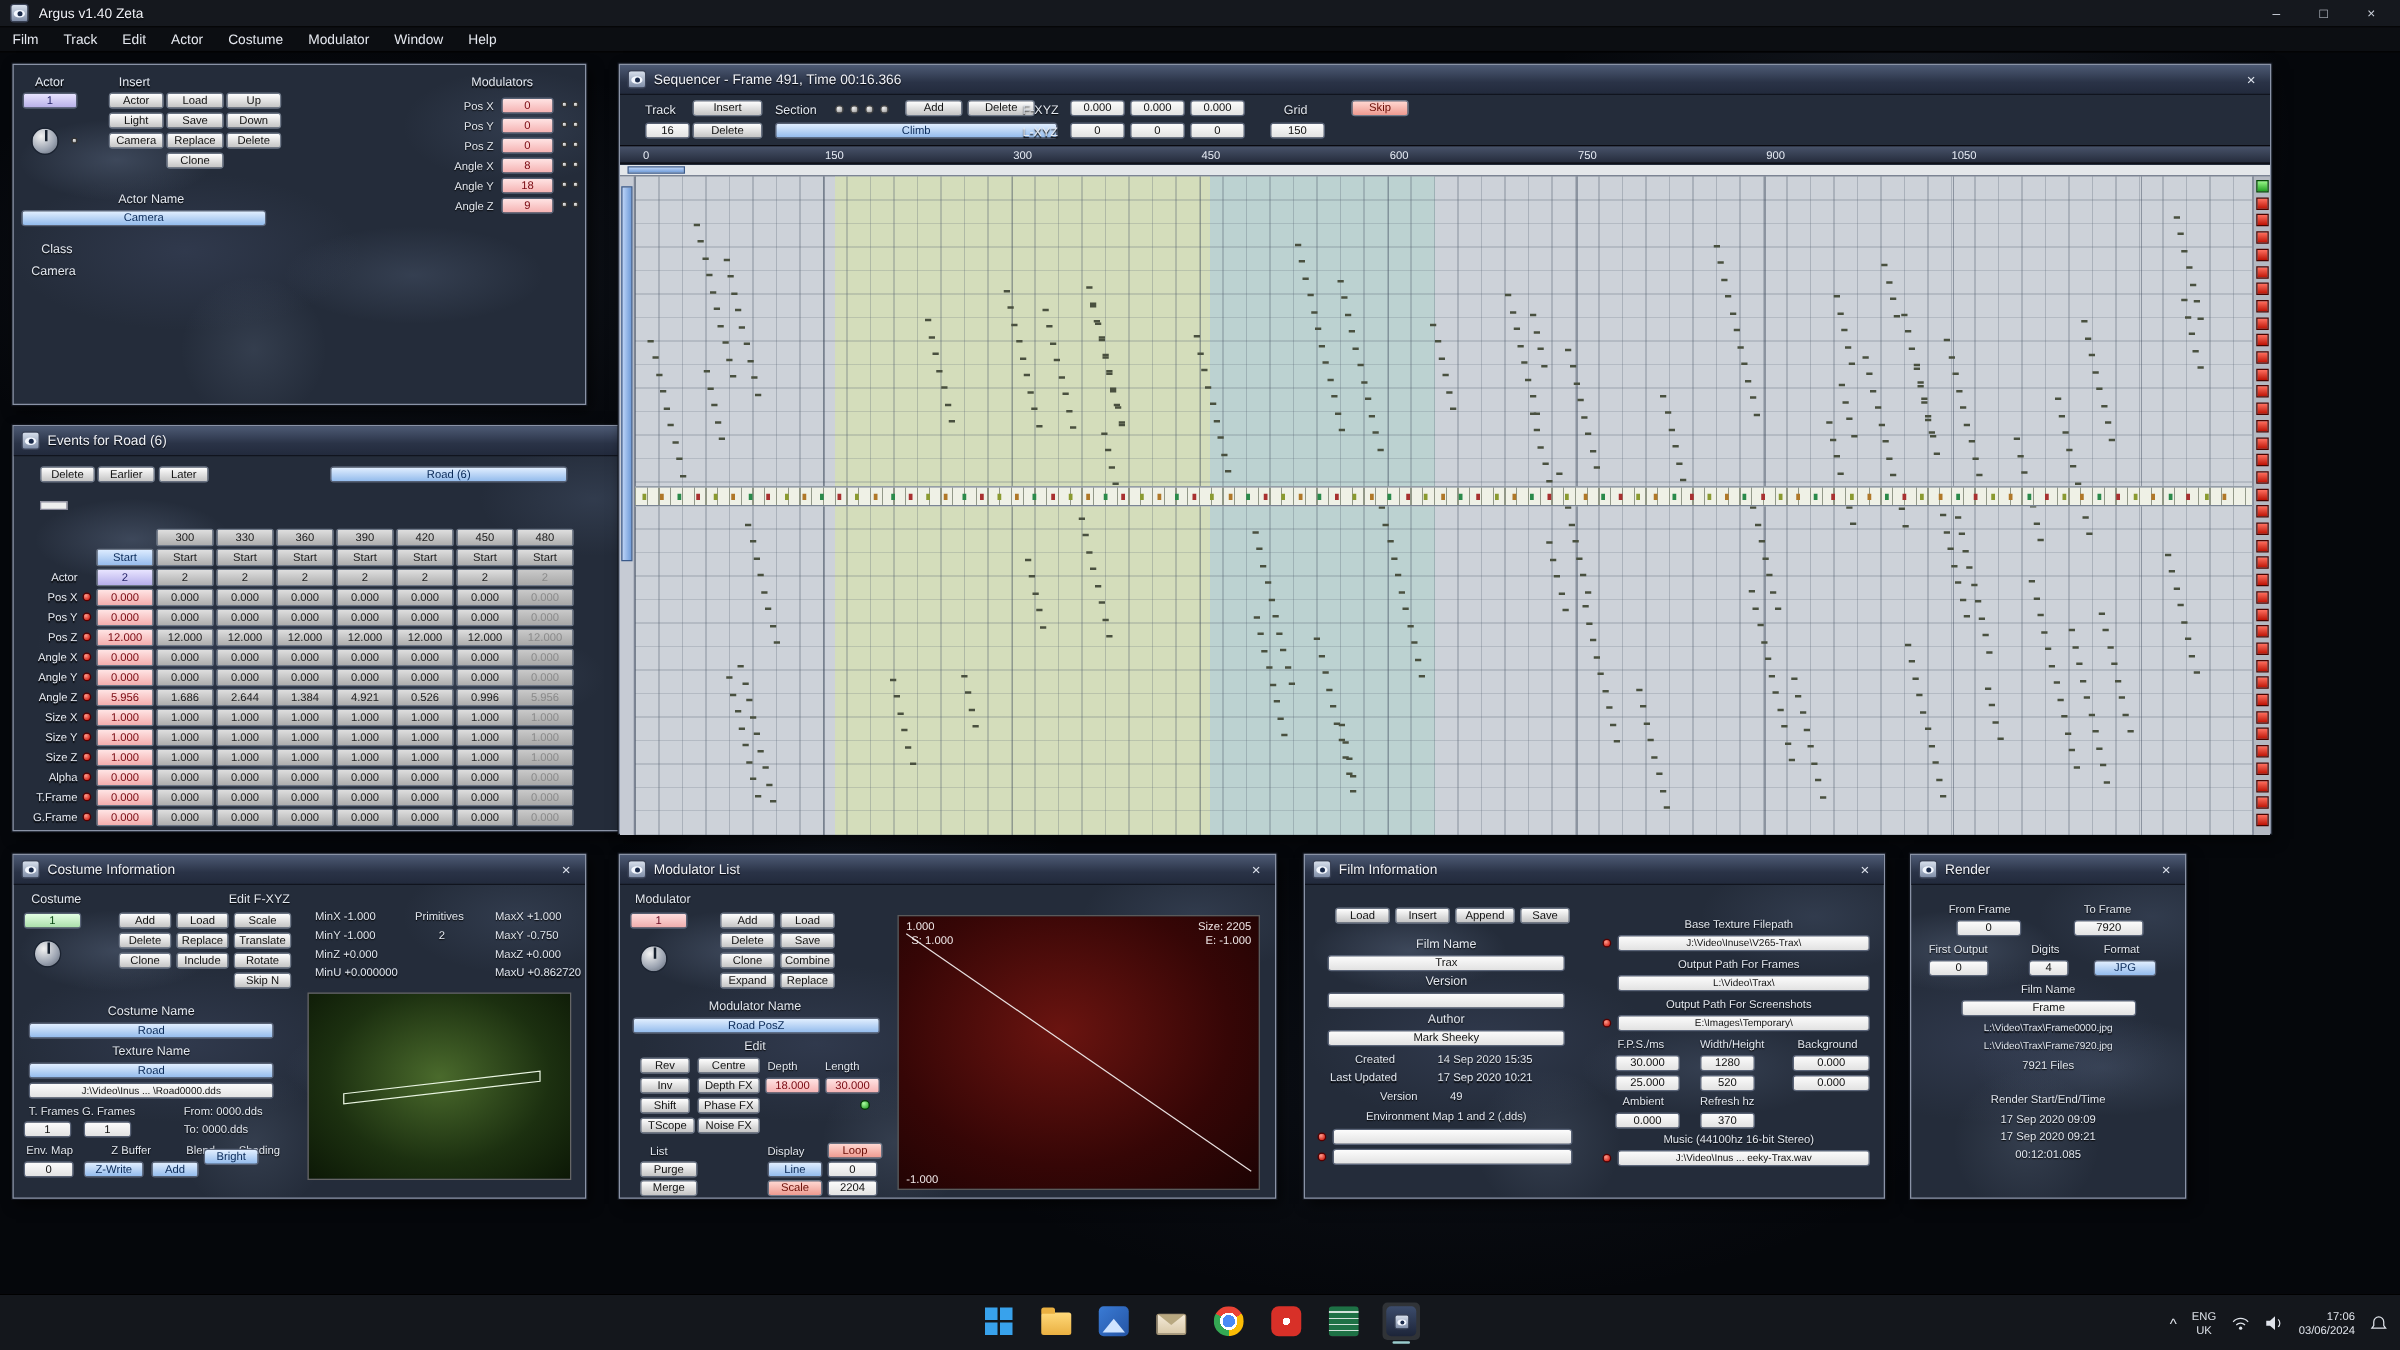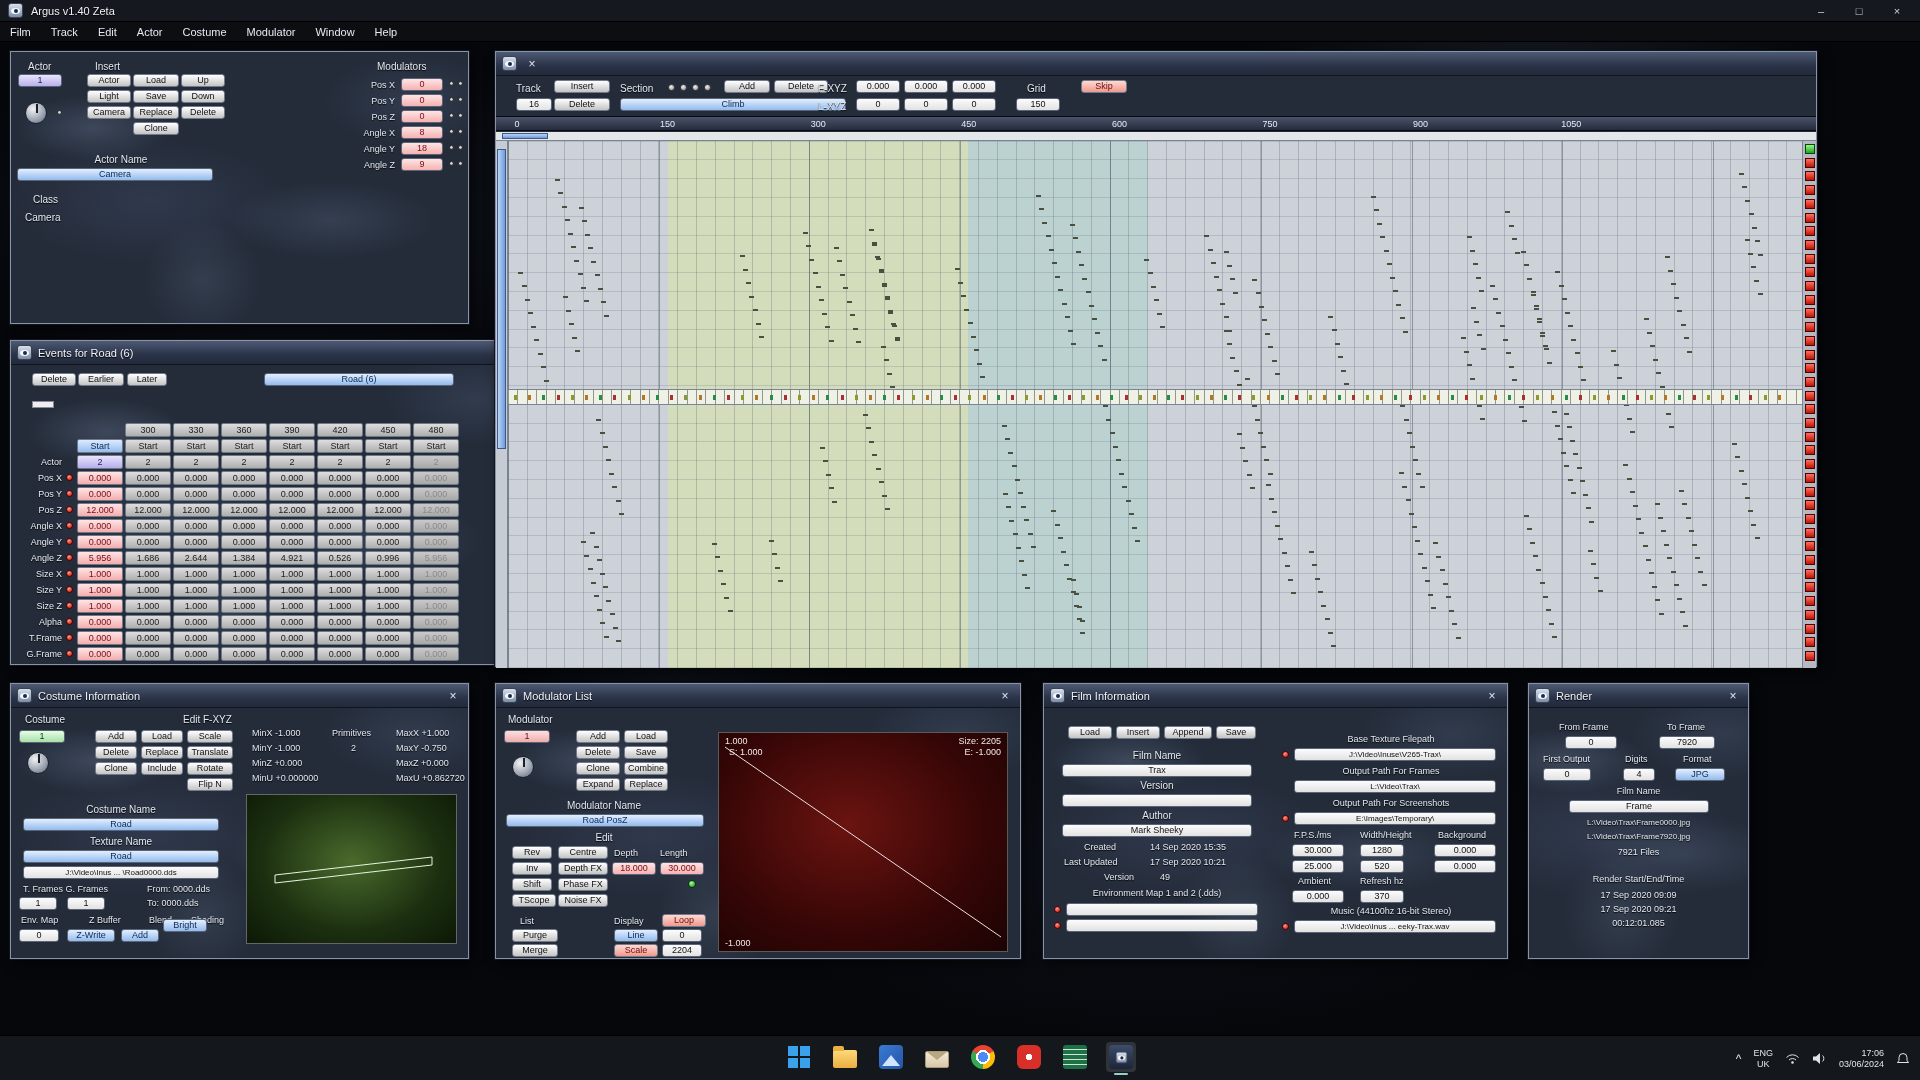--- a/index.html
+++ b/index.html
@@ -406,20 +406,21 @@
         <div class="ec">0.000</div>
         <div class="ec">0.000</div>
         <div class="ec faded">0.000</div>
       </div>
   </div>
 </div>
 
 <div class="win tex" style="left:495px;top:51px;width:1322px;height:616px">
   <div class="tbar">
     <span class="eye"></span>
+    <span class="ttl">Sequencer - Frame 491, Time 00:16.366</span>
     <span class="closex"></span>
   </div>
   <div class="body">
     <span class="lbl" style="left:20px;top:7px">Track</span>
     <div class="btn" style="left:58px;top:4px;width:56px">Insert</div>
     <span class="lbl" style="left:124px;top:7px">Section</span>
     <span class="tdot" style="left:172px"></span>
     <span class="tdot" style="left:184px"></span>
     <span class="tdot" style="left:196px"></span>
     <span class="tdot" style="left:208px"></span>
@@ -1083,21 +1084,21 @@
     <div class="knob" style="left:16px;top:44px"></div>
     <div class="btn" style="left:84px;top:22px;width:42px">Add</div>
     <div class="btn" style="left:130px;top:22px;width:42px">Load</div>
     <div class="btn" style="left:176px;top:22px;width:46px">Scale</div>
     <div class="btn" style="left:84px;top:38px;width:42px">Delete</div>
     <div class="btn" style="left:130px;top:38px;width:42px">Replace</div>
     <div class="btn" style="left:176px;top:38px;width:46px">Translate</div>
     <div class="btn" style="left:84px;top:54px;width:42px">Clone</div>
     <div class="btn" style="left:130px;top:54px;width:42px">Include</div>
     <div class="btn" style="left:176px;top:54px;width:46px">Rotate</div>
-    <div class="btn" style="left:176px;top:70px;width:46px">Flip N</div>
+    <div class="btn" style="left:176px;top:70px;width:46px">Skip N</div>
 
     <span class="lbl sm" style="left:241px;top:20px">MinX -1.000</span>
     <span class="lbl sm" style="left:321px;top:20px">Primitives</span>
     <span class="lbl sm" style="left:385px;top:20px">MaxX +1.000</span>
     <span class="lbl sm" style="left:241px;top:35px">MinY -1.000</span>
     <span class="lbl sm" style="left:340px;top:35px">2</span>
     <span class="lbl sm" style="left:385px;top:35px">MaxY -0.750</span>
     <span class="lbl sm" style="left:241px;top:50px">MinZ +0.000</span>
     <span class="lbl sm" style="left:385px;top:50px">MaxZ +0.000</span>
     <span class="lbl sm" style="left:241px;top:65px">MinU +0.000000</span>

